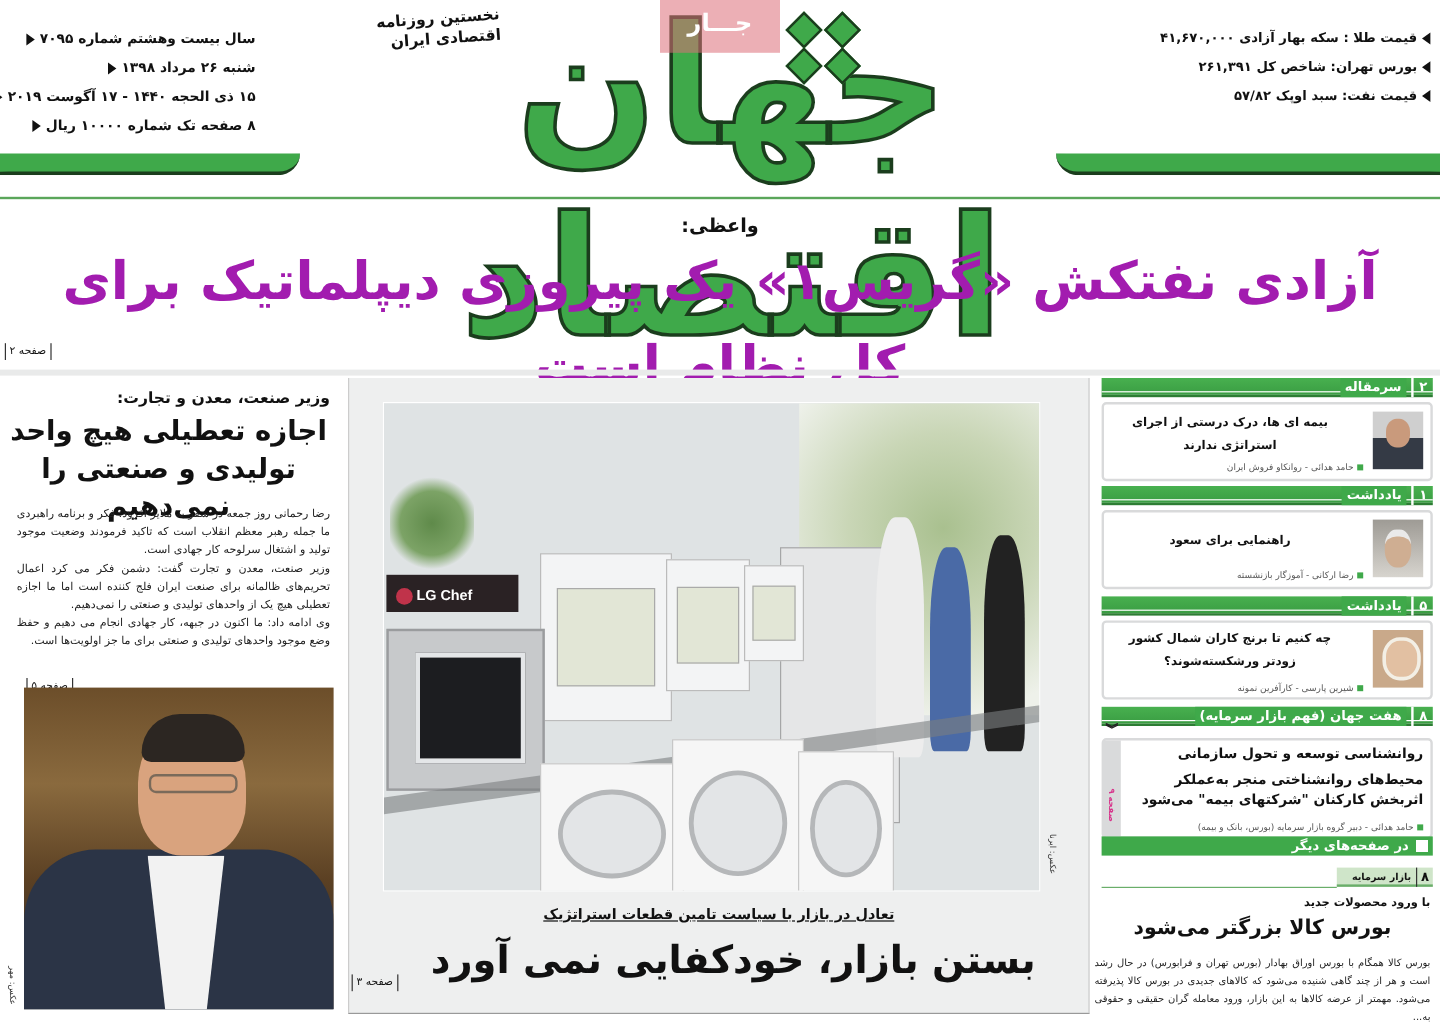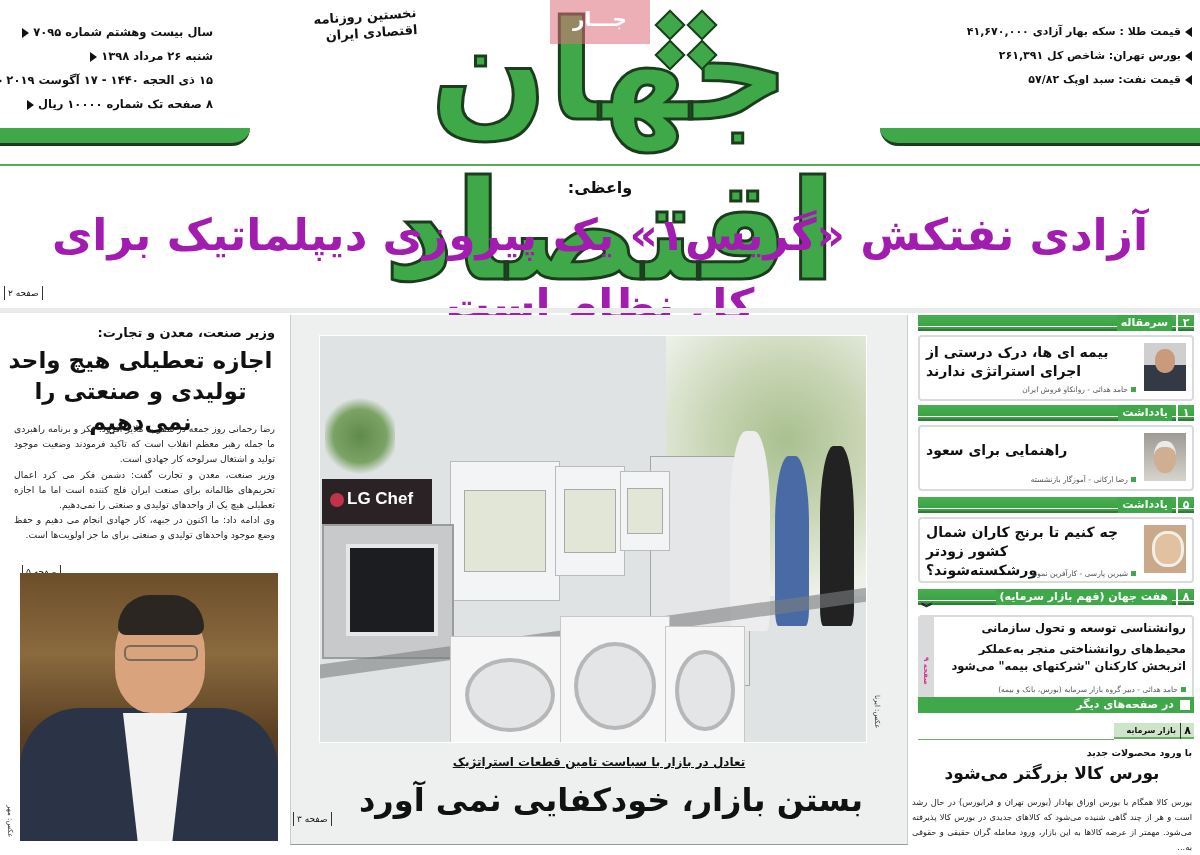--- a/index.html
+++ b/index.html
@@ -45,21 +45,21 @@
   .left-photo .suit { position: absolute; left: 0; top: 135px; width: 258px; height: 140px; background: #2b3446; border-radius: 60px 60px 0 0; }
   .left-photo .shirt { position: absolute; left: 95px; top: 140px; width: 80px; height: 140px; background: #f2f2f2; clip-path: polygon(10% 0, 90% 0, 70% 100%, 30% 100%); }
   .left-photo .glasses { position: absolute; left: 104px; top: 72px; width: 74px; height: 16px; border: 2px solid #7a6a5a; border-radius: 6px; }
   .credit-v { position: absolute; font-size: 7px; writing-mode: vertical-rl; color: #333; }
 
   
   .center-col { position: absolute; left: 290px; top: 315px; width: 618px; height: 530px; background: #eeefef; border-left: 1px solid #ccc; border-right: 1px solid #ccc; border-bottom: 1px solid #999; }
   .center-photo { position: absolute; left: 28px; top: 20px; width: 548px; height: 408px; overflow: hidden; background: #dfe3e4; border: 1px solid #fff; }
   .center-photo .bg-trees { position: absolute; right: 0; top: 0; width: 200px; height: 260px; background: radial-gradient(circle at 60% 40%, #a9c08f 0%, #c9d6b6 40%, #eef1ea 80%); }
   .center-photo .plant { position: absolute; left: 5px; top: 60px; width: 70px; height: 80px; background: radial-gradient(circle, #5f8a4a 0%, #7ca366 50%, transparent 72%); }
-  .center-photo .banner { position: absolute; left: 2px; top: 143px; width: 110px; height: 45px; background: #2a2224; color: #fff; font-size: 17px; font-weight: bold; padding: 10px 0 0 8px; font-family: "Liberation Sans", sans-serif; }
+  .center-photo .banner { position: absolute; left: 2px; top: 143px; width: 110px; height: 31px; background: #2a2224; color: #fff; font-size: 12px; font-weight: bold; padding: 10px 0 0 8px; font-family: "Liberation Sans", sans-serif; }
   .center-photo .banner .lg { display: inline-block; width: 14px; height: 14px; border-radius: 50%; background: #c0334a; vertical-align: middle; margin-right: 3px; }
   .center-photo .microwave { position: absolute; left: 2px; top: 188px; width: 132px; height: 135px; background: #c7c9cb; border: 2px solid #9a9c9e; }
   .center-photo .microwave .screen { position: absolute; left: 22px; top: 18px; width: 92px; height: 92px; background: #1c1d20; border: 4px solid #e4e6e8; }
   .center-photo .oven { position: absolute; background: #f3f4f5; border: 1px solid #bbb; }
   .center-photo .oven .win { position: absolute; left: 12%; top: 20%; width: 76%; height: 60%; background: #e2e6d6; border: 1px solid #aaa; }
   .center-photo .washer { position: absolute; background: #f6f6f6; border: 1px solid #c7c7c7; }
   .center-photo .washer .door { position: absolute; left: 12%; top: 20%; width: 76%; height: 70%; border-radius: 50%; border: 4px solid #b5b7b9; background: #e3e5e7; }
   .center-photo .fridge { position: absolute; left: 330px; top: 120px; width: 100px; height: 230px; background: #e5e6e7; border: 1px solid #a5a6a7; }
   .center-photo .person { position: absolute; border-radius: 40% 40% 10% 10%; }
   .center-photo .shelf { position: absolute; left: 0; top: 290px; width: 548px; height: 14px; background: #7c7e80; transform: skewY(-8deg); opacity: 0.6; }
@@ -73,21 +73,21 @@
   .sec-head .label { position: absolute; right: 22px; top: 0; height: 16px; color: #fff; font-size: 11px; font-weight: bold; line-height: 16px; direction: rtl; background: #3fa94a; padding: 0 4px; }
   .sec-head .label-bar { position: absolute; left: 0; right: 0; bottom: 2px; height: 1px; background: #fff; }
   .card { position: absolute; left: 6px; right: 6px; border: 2px solid #d9dadb; border-radius: 4px; background: #fff; }
   .card .thumb { position: absolute; right: 6px; top: 6px; width: 42px; height: 48px; background: #bbb; }
   .card .thumb.man { background: linear-gradient(180deg, #cfcfcf 0%, #cfcfcf 45%, #343a45 45%, #343a45 100%); }
   .card .thumb.man::after { content: ""; position: absolute; left: 11px; top: 6px; width: 20px; height: 24px; border-radius: 45%; background: #c99a7c; }
   .card .thumb.old { background: linear-gradient(180deg, #9e9b95 0%, #d7d4ce 100%); }
   .card .thumb.old::after { content: ""; position: absolute; left: 10px; top: 8px; width: 22px; height: 26px; border-radius: 45%; background: #cfae92; border-top: 6px solid #eaeaea; }
   .card .thumb.woman { background: #c9a98a; }
   .card .thumb.woman::after { content: ""; position: absolute; left: 8px; top: 6px; width: 26px; height: 30px; border-radius: 45%; background: #e2c0a2; border: 3px solid #f3efe5; }
-  .card .title { position: absolute; right: 68px; left: 6px; font-size: 14px; font-weight: 900; line-height: 19px; direction: rtl; text-align: left; }
+  .card .title { position: absolute; right: 68px; left: 6px; font-size: 10px; font-weight: 900; line-height: 19px; direction: rtl; text-align: center; }
   .card .byline { position: absolute; right: 56px; left: 6px; font-size: 7.5px; color: #555; direction: rtl; text-align: right; }
   .bullet-sq { display: inline-block; width: 5px; height: 5px; background: #3fa94a; margin-left: 3px; vertical-align: middle; }
 
   .haft-card { position: absolute; left: 6px; right: 6px; top: 300px; height: 84px; border: 2px solid #d9dadb; border-radius: 4px; background: #fff; }
   .haft-side { position: absolute; left: 0; top: 0; width: 14px; height: 80px; background: #d9dadb; }
   .haft-side .pg { position: absolute; left: 2px; top: 40px; font-size: 7px; color: #d8338b; writing-mode: vertical-rl; font-weight: bold; }
   .chev { position: absolute; left: 0; top: -16px; width: 14px; height: 14px; color: #222; font-size: 12px; line-height: 12px; text-align: center; font-weight: bold; }
   .haft-card .t1 { position: absolute; right: 6px; left: 20px; top: 4px; font-size: 11.5px; font-weight: 900; direction: rtl; text-align: right; }
   .haft-card .t2 { position: absolute; right: 6px; left: 20px; top: 24px; font-size: 11.5px; font-weight: 900; line-height: 17px; direction: rtl; text-align: right; }
   .haft-card .by { position: absolute; right: 6px; left: 20px; top: 68px; font-size: 7.5px; color: #555; direction: rtl; text-align: right; }

